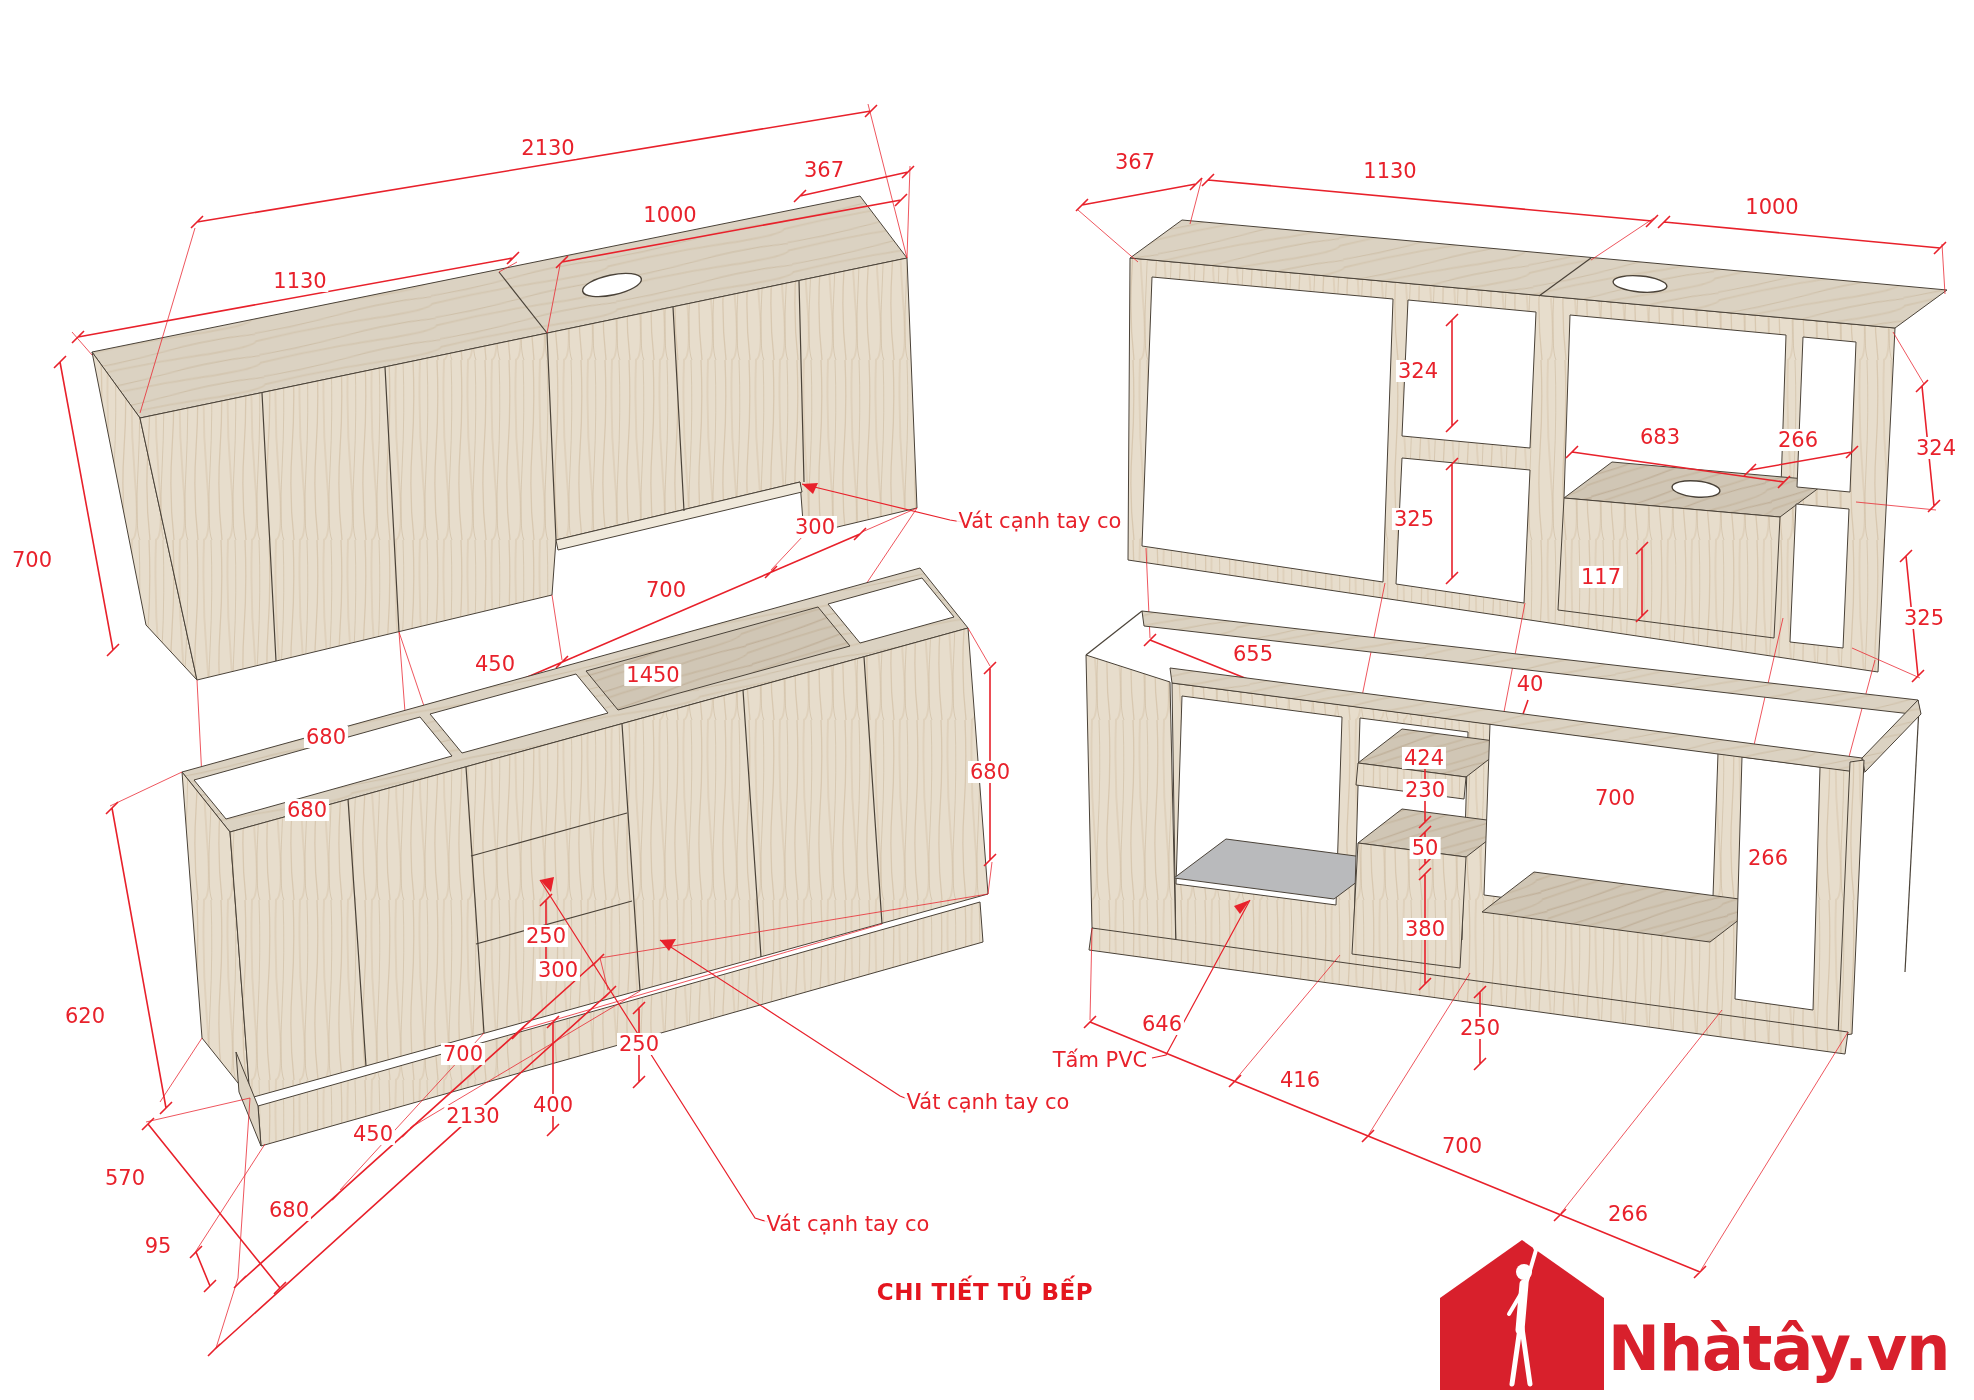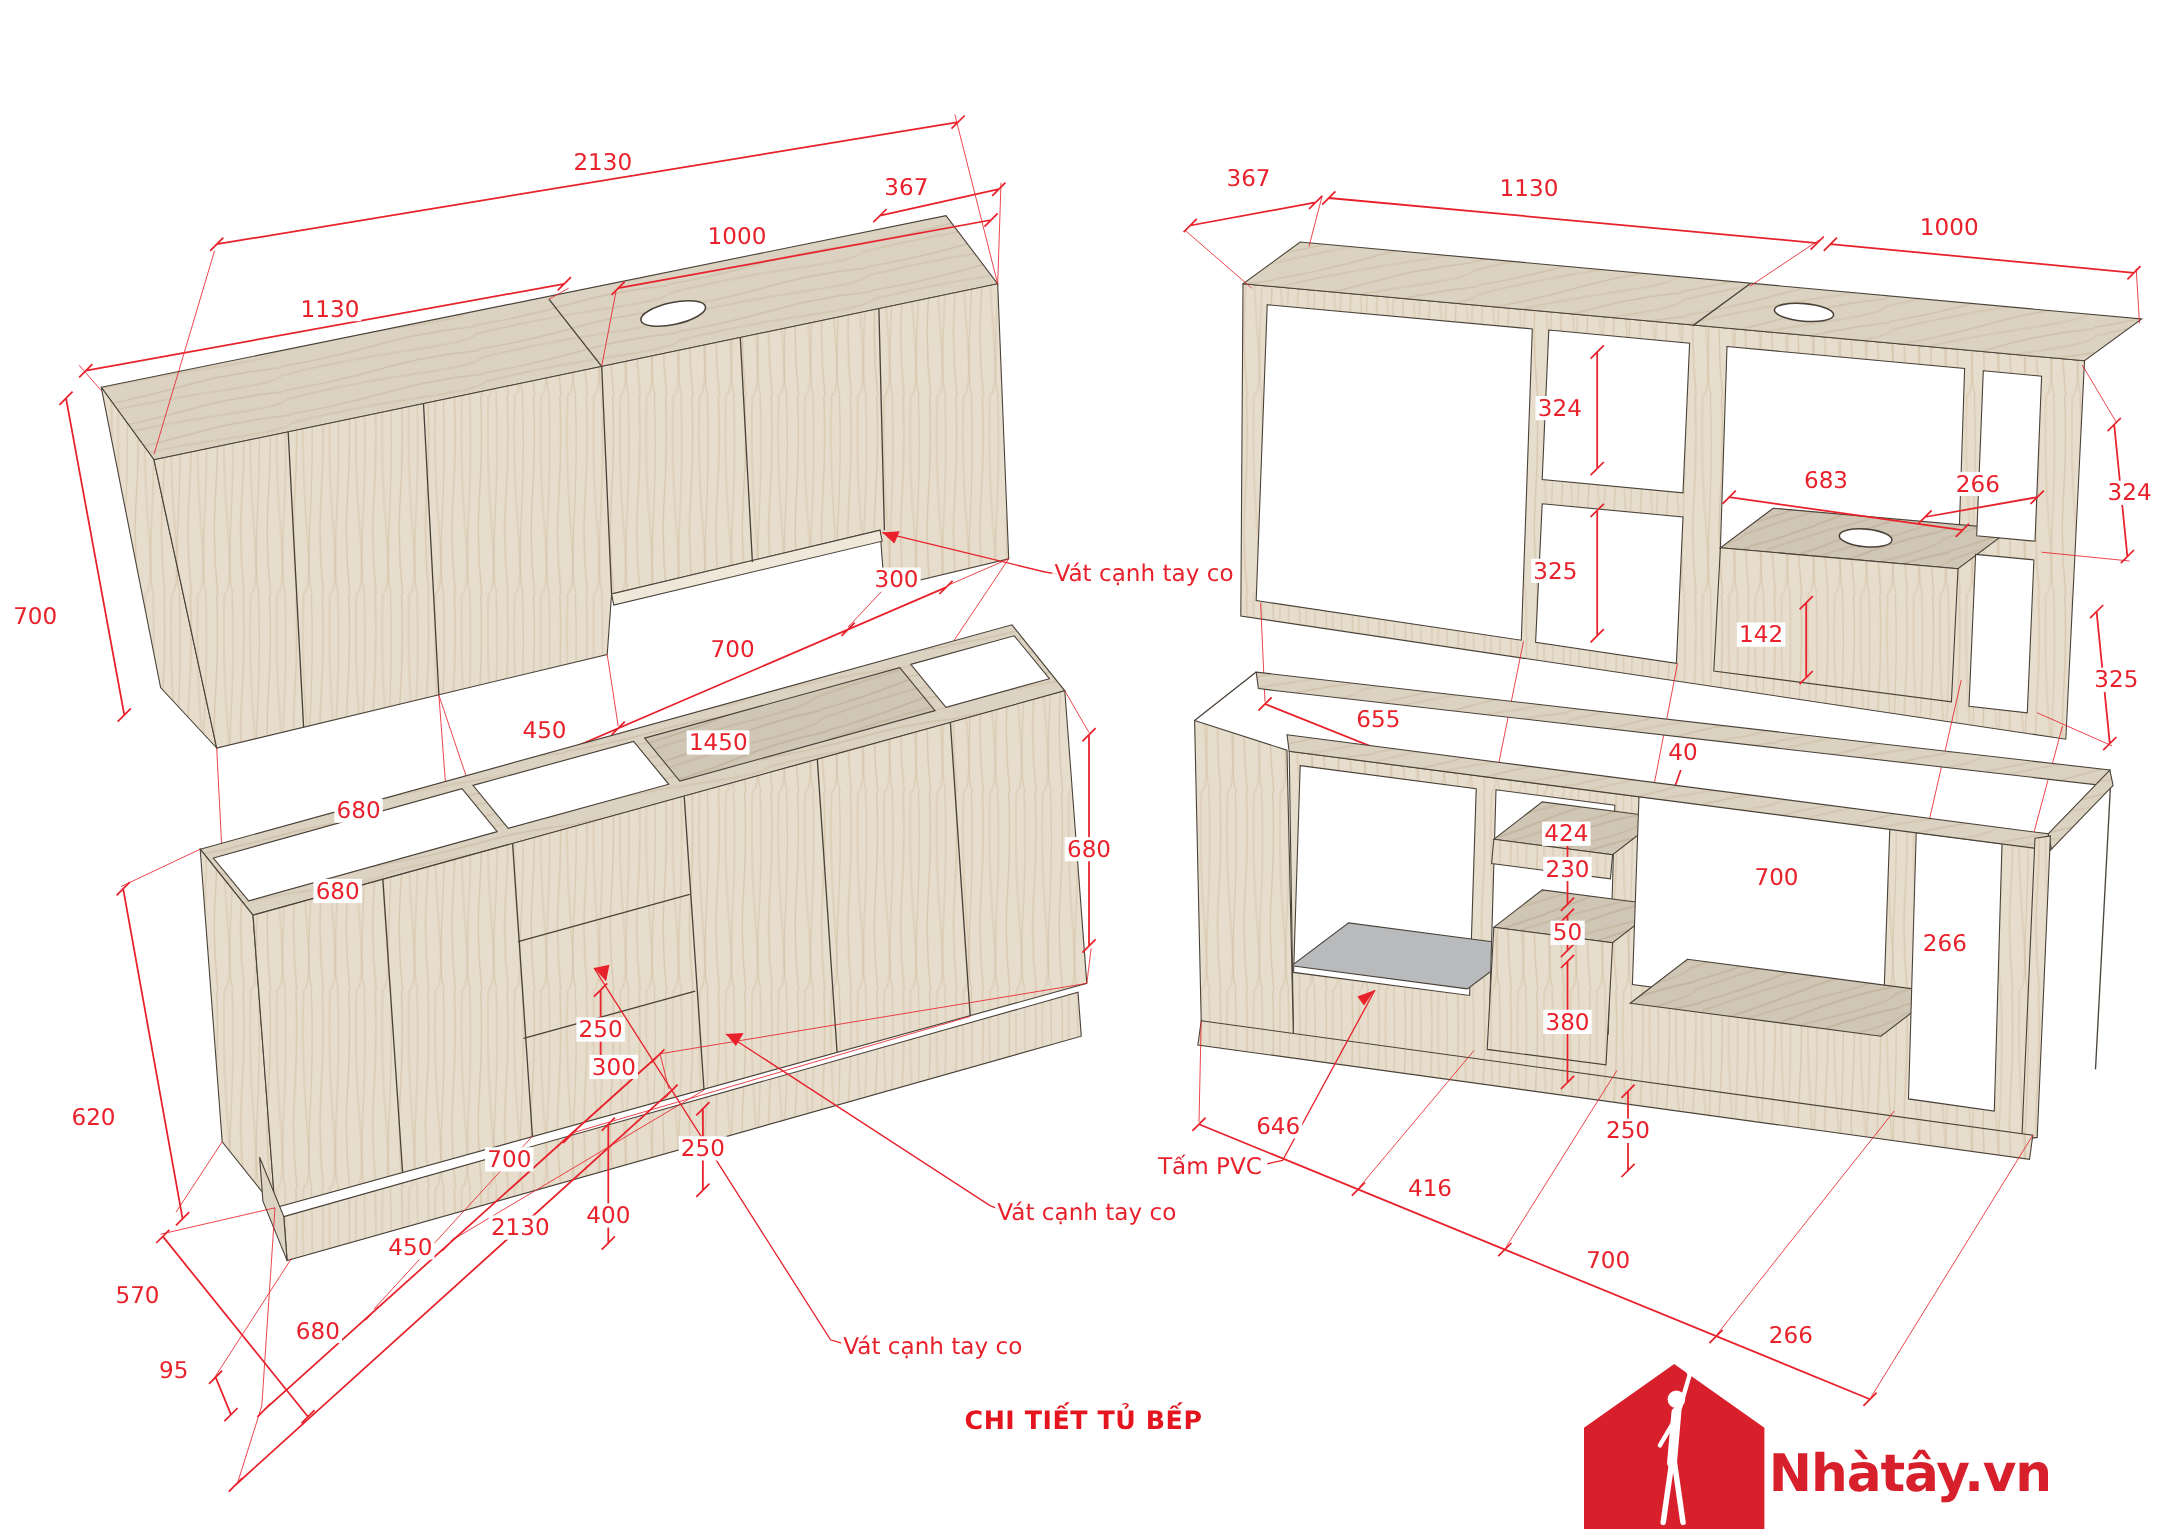--- a/index.html
+++ b/index.html
@@ -13,21 +13,21 @@
   .ext    {stroke:#e8212b;stroke-width:.9;fill:none;opacity:.85;}
   .lead   {stroke:#e8212b;stroke-width:1.2;fill:none;}
   .arr    {fill:#e8212b;stroke:none;}
   .hole   {fill:#fff;stroke:#4a4238;stroke-width:1.4;}
   #labels{position:absolute;left:0;top:0;width:100%;height:100%;pointer-events:none;}
   .lb{position:absolute;transform:translate(-50%,-50%);font-size:21px;color:#e8212b;
       background:#fff;padding:0 2px;line-height:1.05;white-space:nowrap;}
   .lb.note{background:rgba(255,255,255,.85);}
   #title{position:absolute;transform:translate(-50%,-50%);font-size:23px;font-weight:bold;
          color:#e4151e;letter-spacing:.5px;white-space:nowrap;}
-  #brand{position:absolute;left:1608px;top:1312px;font-size:47px;font-weight:bold;
+  #brand{position:absolute;left:1608px;top:1312px;font-size:62px;font-weight:bold;
          color:#d8202c;letter-spacing:-1px;white-space:nowrap;}
 </style>
 </head>
 <body>
 
 <div id="stage">
 
 <svg width="1974" height="1400" viewBox="0 0 1974 1400">
   <defs>
     <pattern id="wv" patternUnits="userSpaceOnUse" width="24" height="180">
@@ -219,21 +219,21 @@
       <span class="lb" style="left: 307px; top: 810px;">680</span>
       <span class="lb" style="left: 629px; top: 675px; margin-left: 24px;">1450</span>
       <span class="lb note" style="left: 1040px; top: 521px;">Vát cạnh tay co</span>
       <span class="lb" style="left: 1135px; top: 162px;">367</span>
       <span class="lb" style="left: 1390px; top: 171px;">1130</span>
       <span class="lb" style="left: 1772px; top: 207px;">1000</span>
       <span class="lb" style="left: 1418px; top: 371px;">324</span>
       <span class="lb" style="left: 1414px; top: 519px;">325</span>
       <span class="lb" style="left: 1660px; top: 437px;">683</span>
       <span class="lb" style="left: 1798px; top: 440px;">266</span>
-      <span class="lb" style="left: 1601px; top: 577px;">142</span>
+      <span class="lb" style="left: 1601px; top: 577px;">117</span>
       <span class="lb" style="left: 1530px; top: 684px;">40</span>
       <span class="lb" style="left: 1253px; top: 654px; text-align: center;">655</span>
       <span class="lb" style="left: 1424px; top: 723px; margin-top: 35px;">424</span>
       <span class="lb" style="left: 1615px; top: 798px;">700</span>
       <span class="lb" style="left: 1768px; top: 858px;">266</span>
       <span class="lb" style="left: 1936px; top: 448px;">324</span>
       <span class="lb" style="left: 1924px; top: 618px;">325</span>
       <span class="lb" style="left: 289px; top: 1210px;">680</span>
       <span class="lb" style="left: 373px; top: 1134px;">450</span>
       <span class="lb" style="left: 463px; top: 1054px;">700</span>

